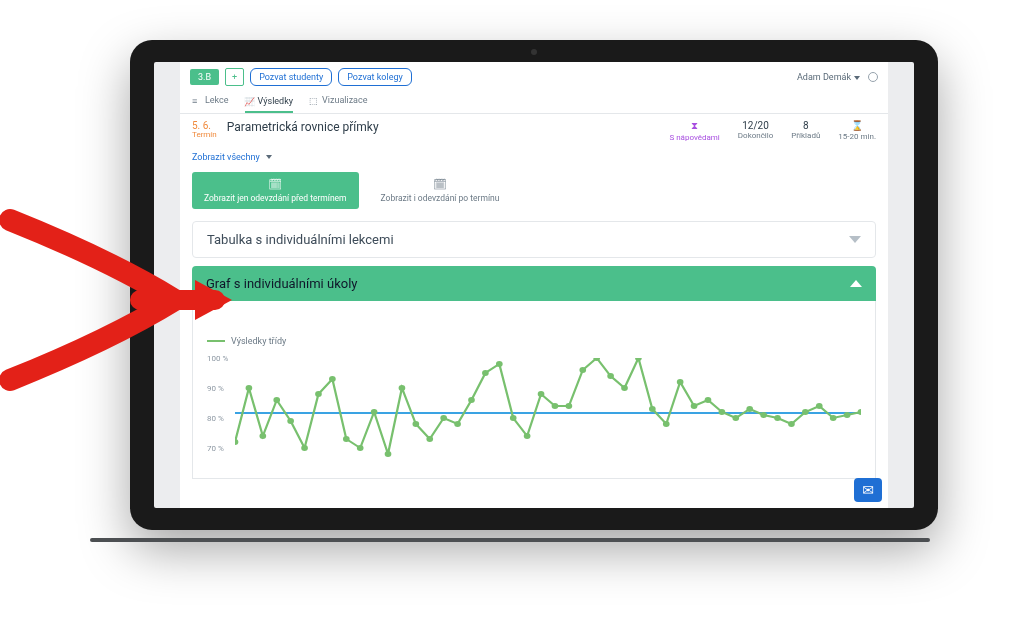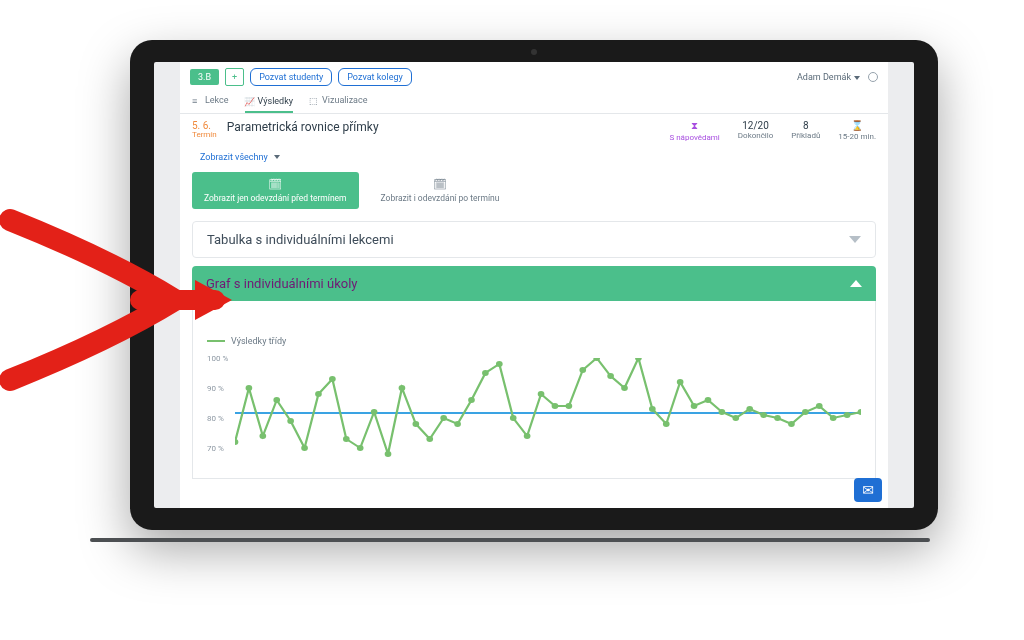--- a/index.html
+++ b/index.html
@@ -34,33 +34,33 @@
 .lesson-row{ display:flex; align-items:flex-start; justify-content:space-between; padding:6px 12px 2px;}
 .lesson-left{ display:flex; gap:10px;}
 .datebox{ color:#f08a3c; font-size:10px; line-height:1.1;}
 .datebox .sub{ color:#f08a3c; font-size:8px;}
 .lesson-title{ font-size:12px; color:#2e3d49;}
 .stats{ display:flex; gap:18px; text-align:center; font-size:8px; color:#6c7a86;}
 .stats .v{ font-size:10px; color:#2e3d49; display:block;}
 .stats .hint{ color:#a84fe0;}
 .stats .icon{ display:block; font-size:10px; color:#6c7a86; margin-bottom:1px;}
 .stats .hint .icon{ color:#a84fe0;}
-.linkish{ color:#1f6fd4; font-size:9px; padding:8px 20px 10px; cursor:pointer; display:inline-flex; gap:3px; align-items:center;}
+.linkish{ color:#1f6fd4; font-size:9px; padding:8px 12px 10px; cursor:pointer; display:inline-flex; gap:3px; align-items:center;}
 
 .actions{ display:flex; gap:10px; padding:0 12px 12px;}
 .pill{ display:flex; flex-direction:column; align-items:center; justify-content:center; gap:2px; border-radius:3px; padding:6px 12px; font-size:8.5px; cursor:pointer;}
 .pill.filled{ background:#4bbf8b; color:#fff;}
 .pill.ghost{ background:#fff; color:#6c7a86;}
 .pill .cal{ font-size:11px;}
 
 .accordion{ margin:0 12px 8px; border:1px solid #e4e7ea; border-radius:4px; display:flex; align-items:center; justify-content:space-between; padding:10px 14px; font-size:13px; color:#3e4c59; cursor:pointer; background:#fff;}
 .tri-dn{ width:0;height:0;border-left:6px solid transparent;border-right:6px solid transparent;border-top:7px solid #b6bfc7;}
 .tri-up{ width:0;height:0;border-left:6px solid transparent;border-right:6px solid transparent;border-bottom:7px solid #fff;}
 
-.panel{ margin:0 12px; background:#4bbf8b; color:#701a75; border-radius:4px 4px 0 0; padding:10px 14px; font-size:13px; display:flex; justify-content:space-between; align-items:center;}
+.panel{ margin:0 12px; background:#4bbf8b; color:#0f172a; border-radius:4px 4px 0 0; padding:10px 14px; font-size:13px; display:flex; justify-content:space-between; align-items:center;}
 .chartbox{ margin:0 12px; background:#fff; border:1px solid #e4e7ea; border-top:none; padding:12px 14px 0; }
 .legend{ font-size:9px; color:#6c7a86; line-height:1.6;margin-top:21px;}
 .legend .row{ display:flex; align-items:center; gap:6px;}
 .swatch{ width:18px; height:2px; display:inline-block;}
 .sw-green{ background:#78c06e;}
 .sw-blue{ background:#3aa3e3;}
 
 .chart{ position:relative; height:120px; margin-top:10px;}
 .ylabel{ position:absolute; left:0; font-size:8px; color:#8d98a3; transform:translateY(-50%);}
 .avg-line{ position:absolute; left:28px; right:0; height:2px; background:#3aa3e3;}

